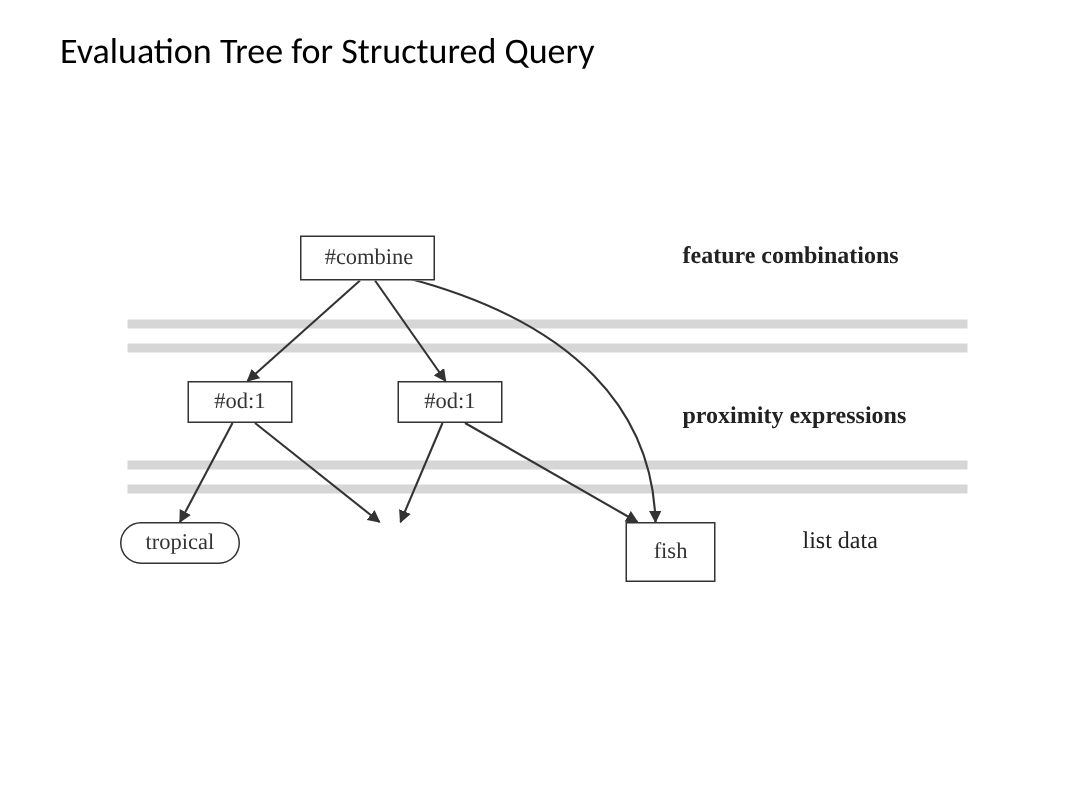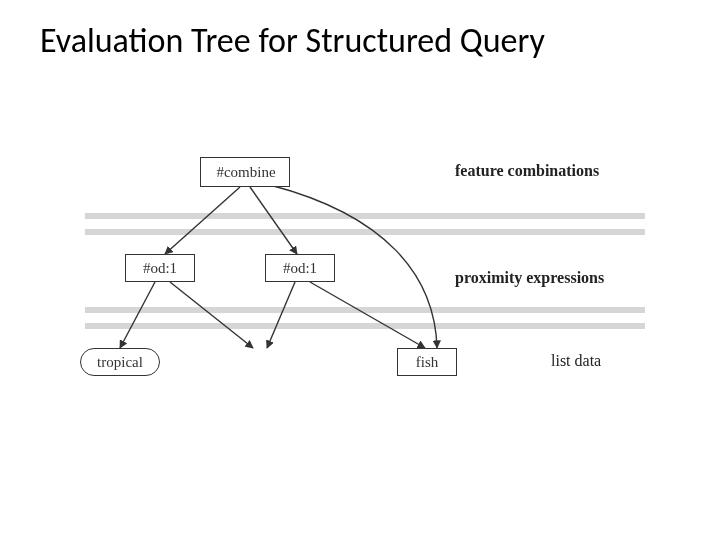--- a/index.html
+++ b/index.html
@@ -8,21 +8,21 @@
     width: 720px;
     height: 540px;
     background: #fff;
     font-family: Calibri, Arial, sans-serif;
     position: relative;
   }
   .title {
     position: absolute;
     left: 40px;
     top: 20px;
-    font-size: 34px;
+    font-size: 24px;
     color: #000;
   }
   .diagram {
     position: absolute;
     left: 85px;
     top: 155px;
     width: 560px;
     height: 265px;
   }
   .band {
@@ -94,16 +94,16 @@
   </svg>
 
   <div class="node" style="left:115px; top:2px; width:90px; height:30px;padding-left:12px;">#combine</div>
   <div class="row-label bold" style="left:370px; top:7px;">feature combinations</div>
 
   <div class="node" style="left:40px; top:99px; width:70px; height:28px;">#od:1</div>
   <div class="node" style="left:180px; top:99px; width:70px; height:28px;">#od:1</div>
   <div class="row-label bold" style="left:370px; top:114px;">proximity expressions</div>
 
   <div class="node" style="left:-5px; top:193px; width:80px; height:28px;border-radius:14px;">tropical</div>
-  <div class="node" style="left:312px; top:193px; width:60px; height:28px;">fish</div>
-  <div class="row-label" style="left:450px; top:197px;margin-left:16px;">list data</div>
+  <div class="node" style="left:332px; top:193px; width:60px; height:40px;">fish</div>
+  <div class="row-label" style="left:450px; top:197px;">list data</div>
 
 </div>
 
 </body></html>

